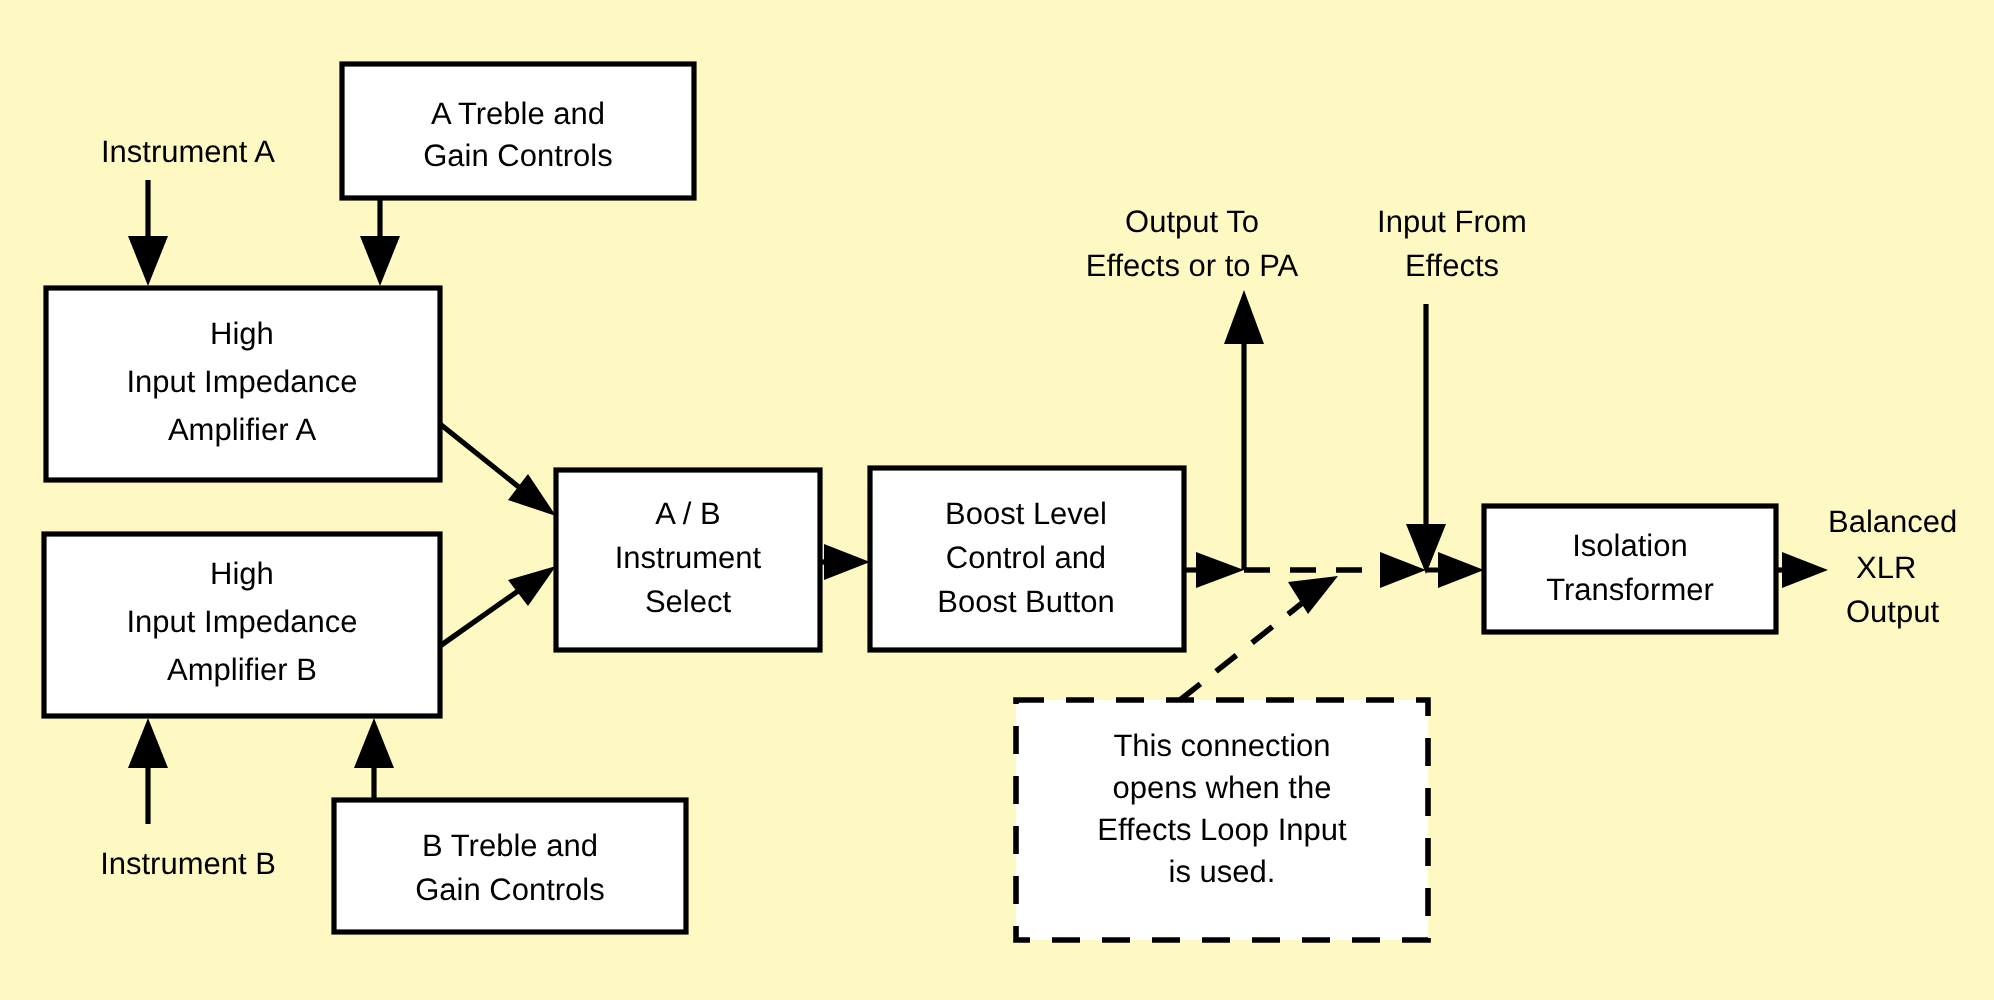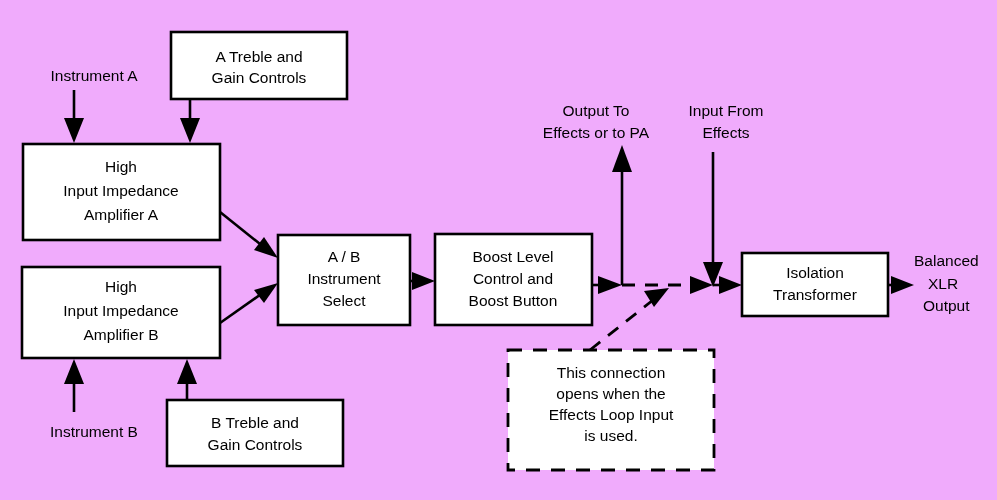--- a/index.html
+++ b/index.html
@@ -4,21 +4,21 @@
 <style>
   html, body {
     margin: 0;
     padding: 0;
     background: #ffffff;
   }
   #diagram-root {
     position: relative;
     width: 997px;
     height: 500px;
-    background: #f0abfc;
+    background: #fef9c3;
     font-family: "Liberation Sans", sans-serif;
     overflow: hidden;
   }
   svg#diagram {
     display: block;
     width: 997px;
     height: 500px;
   }
   .box {
     fill: #ffffff;

